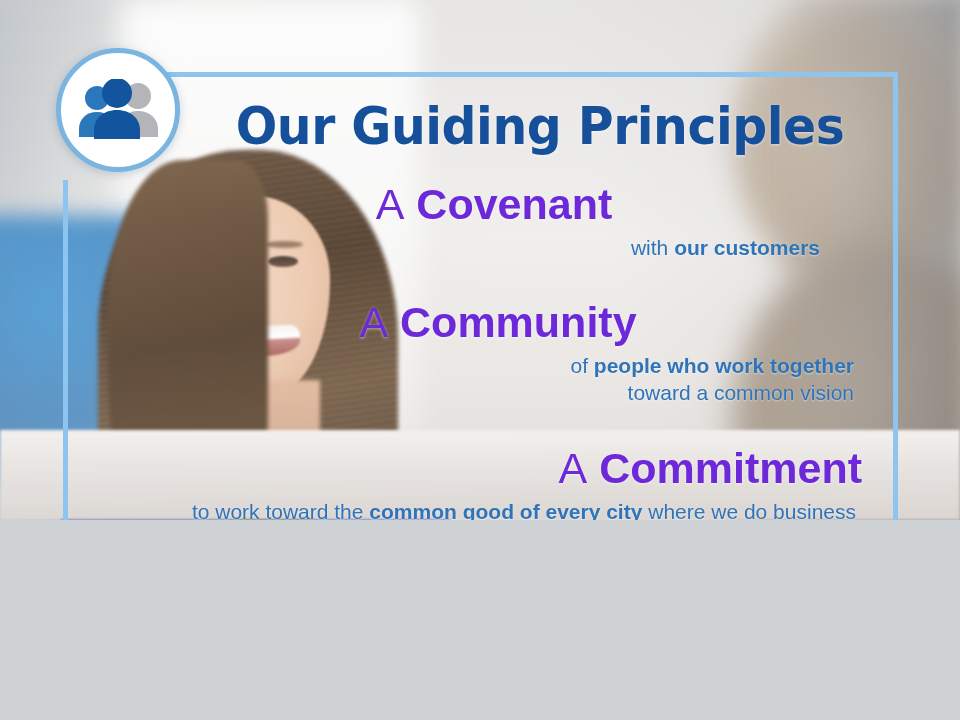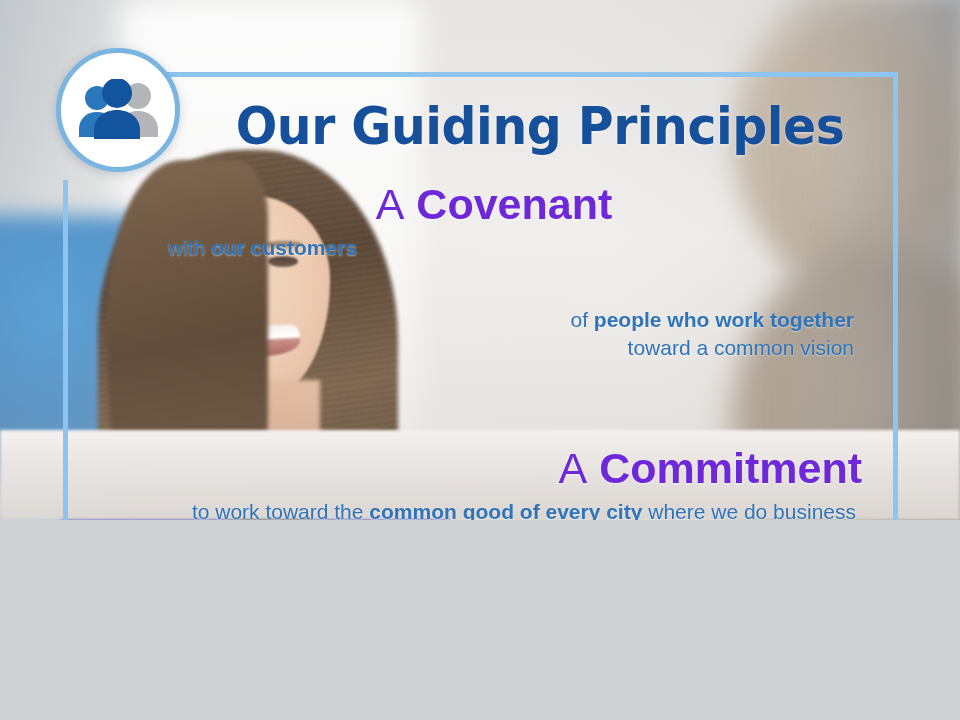--- a/index.html
+++ b/index.html
@@ -216,21 +216,21 @@
   .p-head .key { font-weight:bold; }
 
   .p-sub {
     margin-top:6px;
     font-family:"Liberation Sans", sans-serif;
     font-size:21px; line-height:1.32; color:#2f74b9; font-weight:normal;
     text-shadow:0 1px 2px rgba(255,255,255,.5);
   }
   .p-sub b { font-weight:bold; }
   .p1 .p-head { text-align:center; padding-right:48px; }
-  .p1 .p-sub  { text-align:left; padding-right:48px; }
+  .p1 .p-sub  { text-align:right; padding-right:48px; }
   .p2 .p-head { text-align:center; padding-right:10px; }
   .p2 .p-sub  { text-align:right;  padding-right:14px; }
   .p3 .p-head { text-align:right;  padding-right:6px; }
   .p3 .p-sub  {  padding-right:12px; }
 </style>
 </head>
 <body>
 
 <div class="stage">
 
@@ -303,20 +303,24 @@
       <div class="p-head">
         <span class="art">A</span>
         <span class="key">Covenant</span>
       </div>
       <div class="p-sub">
         <span style="white-space: pre-wrap;">with </span><b style="white-space: pre-wrap;">our customers</b>
       </div>
     </div>
 
     <div class="principle p2">
+      <div class="p-head">
+        <span class="art">A</span>
+        <span class="key">Community</span>
+      </div>
       <div class="p-sub">
         <span style="white-space: pre-wrap;">of </span><b style="white-space: pre-wrap;">people who work together</b><br><span style="white-space: pre-wrap;"> toward a common vision</span>
       </div>
     </div>
 
     <div class="principle p3">
       <div class="p-head">
         <span class="art">A</span>
         <span class="key">Commitment</span>
       </div>

